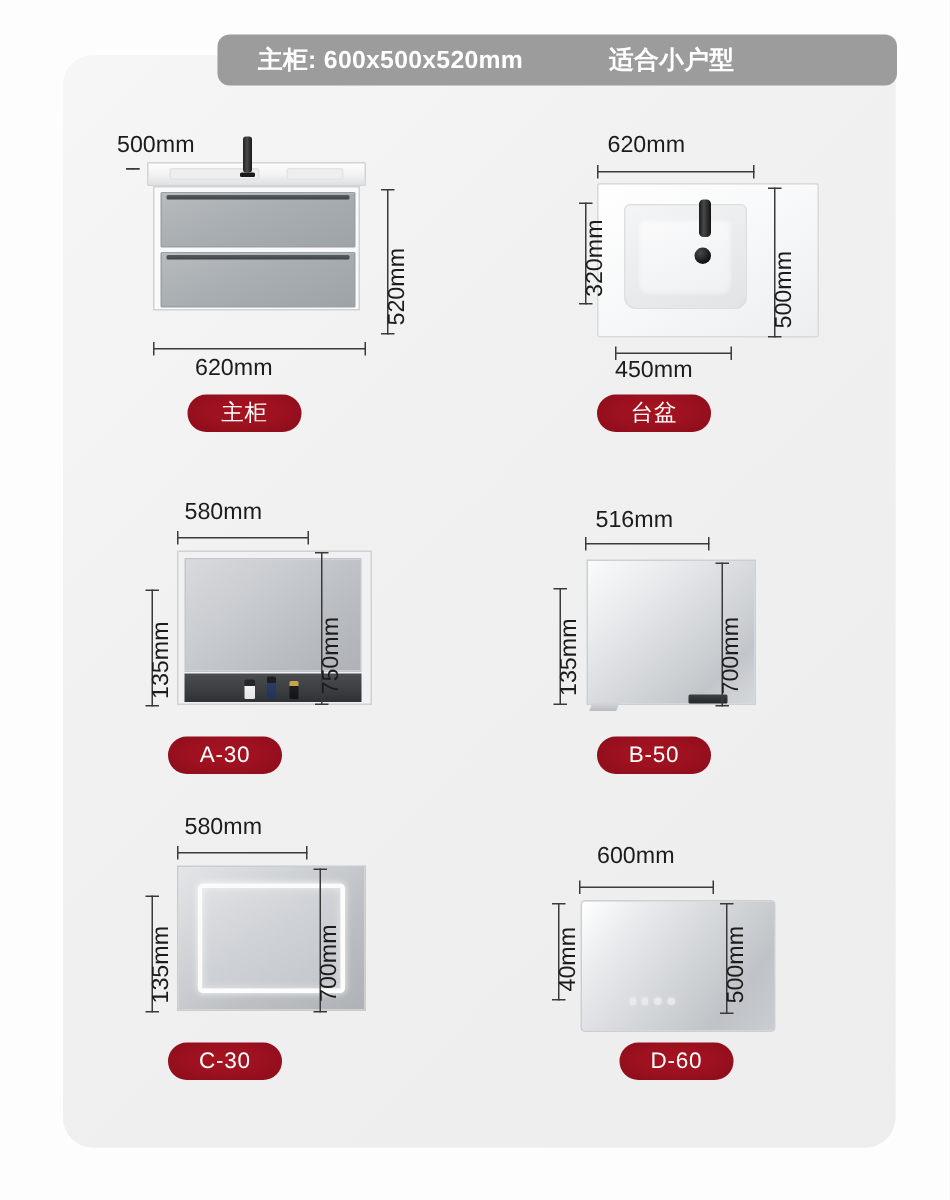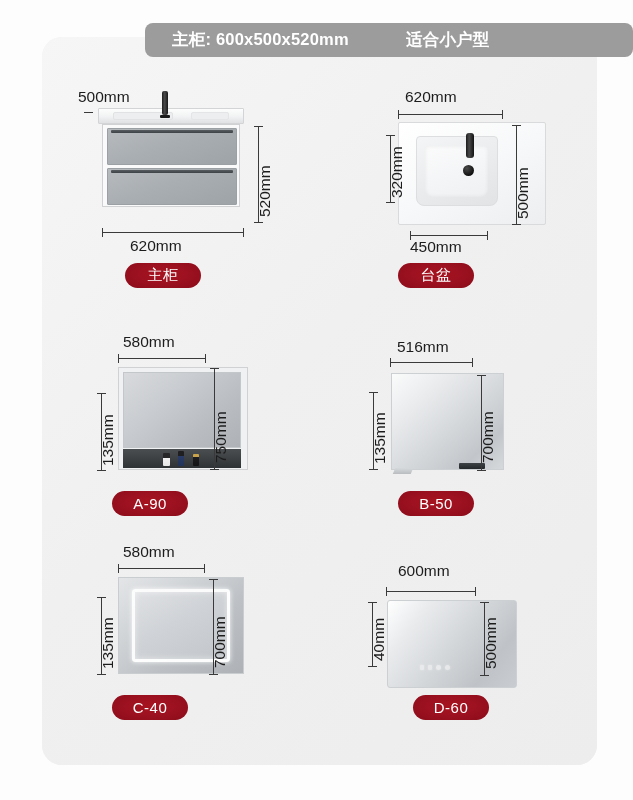--- a/index.html
+++ b/index.html
@@ -22,21 +22,21 @@
   }
   .card:after{
     content:"";position:absolute;inset:0;border-radius:20px;
     background:linear-gradient(135deg,#f6f6f6 0%,#f0f0f0 45%,#ededed 100%);
   }
 
   
   .header{position:absolute;left:0;top:0;width:633px;height:80px;z-index:5;}
   .hdr-gray{
     position:absolute;left:145px;top:23px;
-    width:488px;height:34px;
+    width:453px;height:34px;
     background:#9c9c9c;
     border-radius:8px;
   }
   .hdr-gray .txt{
     position:absolute;top:50%;transform:translateY(-50%);
     color:#ffffff;font-size:16.5px;font-weight:bold;
     letter-spacing:.2px;white-space:nowrap;
   }
   .hdr-main{left:27px;}
   .hdr-sub{left:261px;}
@@ -313,21 +313,21 @@
         <div class="bottle b3"></div>
       </div>
     </div>
 
     <div class="vline" style="left:144px;top:38px;height:102px;"></div>
     <span class="dim v" style="left:142px;top:133px;">750mm</span>
 
     <div class="vline" style="left:31px;top:63px;height:78px;"></div>
     <span class="dim v" style="left:29px;top:136px;">135mm</span>
 
-    <div class="pill" style="left:42px;top:161px;">A-90</div>
+    <div class="pill" style="left:42px;top:161px;">A-30</div>
   </div>
 
   <div class="cell" style="left:350px;top:330px;width:240px;height:200px;">
 
     <span class="dim" style="left:47px;top:8px;">516mm</span>
     <div class="hline" style="left:40px;top:32px;width:83px;"></div>
 
     <div class="mir-b" style="left:41px;top:43px;">
       <div class="mir-b-foot"></div>
       <div class="mir-b-sw"></div>
@@ -350,21 +350,21 @@
     <div class="mir-c" style="left:48px;top:37px;">
       <div class="mir-c-led"></div>
     </div>
 
     <div class="vline" style="left:143px;top:39px;height:96px;"></div>
     <span class="dim v" style="left:141px;top:128px;">700mm</span>
 
     <div class="vline" style="left:31px;top:57px;height:78px;"></div>
     <span class="dim v" style="left:29px;top:129px;">135mm</span>
 
-    <div class="pill" style="left:42px;top:155px;">C-40</div>
+    <div class="pill" style="left:42px;top:155px;">C-30</div>
   </div>
 
   <div class="cell" style="left:350px;top:540px;width:240px;height:200px;">
 
     <span class="dim" style="left:48px;top:22px;">600mm</span>
     <div class="hline" style="left:36px;top:51px;width:90px;"></div>
 
     <div class="mir-d" style="left:37px;top:60px;">
       <div class="mir-d-ctl">
         <i class="sq"></i>

